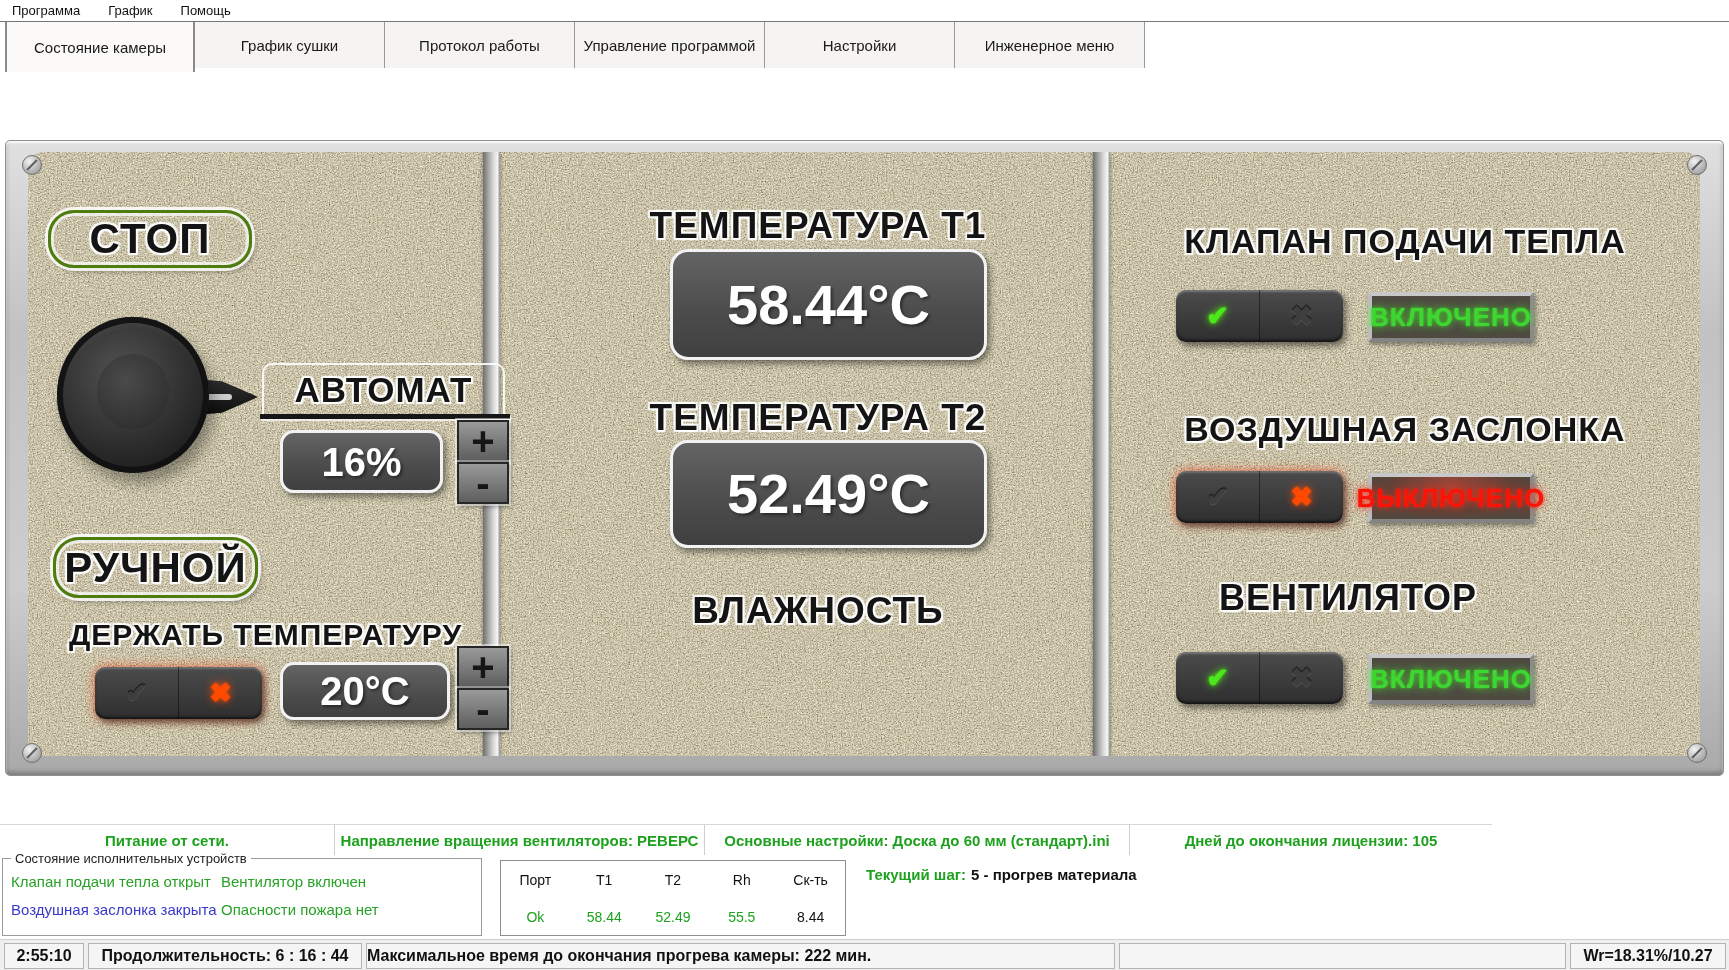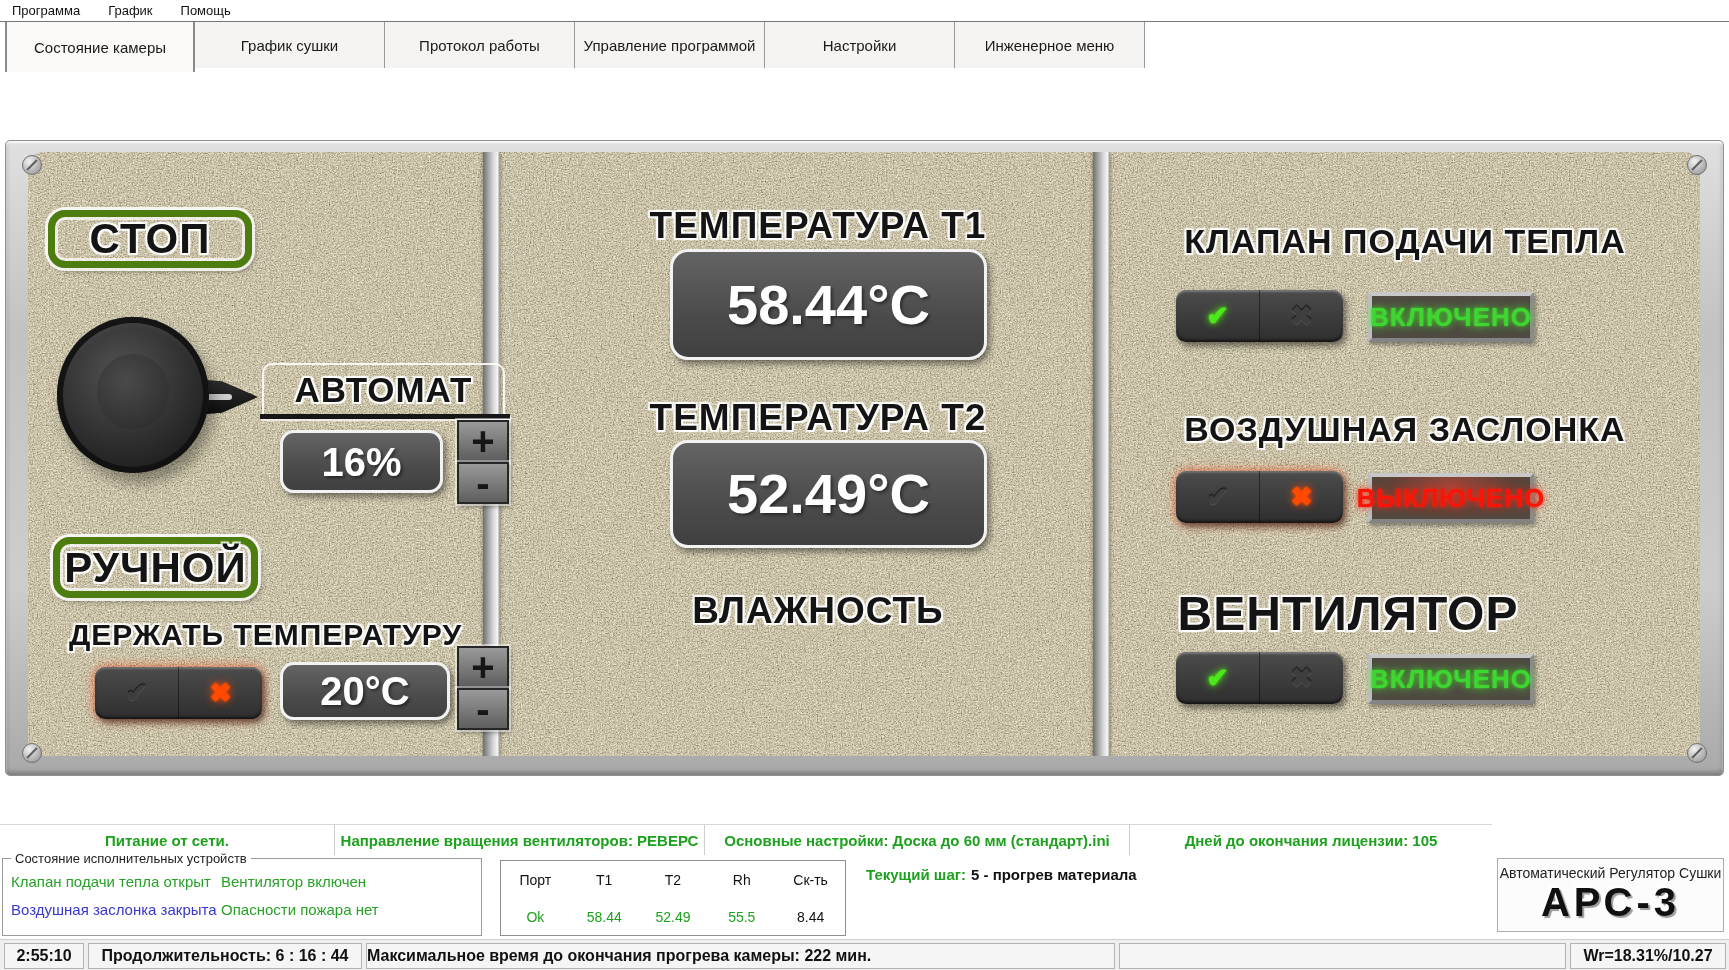--- a/index.html
+++ b/index.html
@@ -35,21 +35,21 @@
     transform:rotate(-45deg);}
   .s-tl{left:16px;top:14px;} .s-tr{right:16px;top:14px;} .s-bl{left:16px;bottom:12px;} .s-br{right:16px;bottom:12px;}
 
   
   .plabel{position:absolute;font-weight:900;color:#141414;line-height:1;letter-spacing:1px;text-align:center;
     text-shadow:2px 2px 1px rgba(255,255,255,.95),-2px -2px 1px rgba(255,255,255,.85),
       2px -2px 1px rgba(255,255,255,.85),-2px 2px 1px rgba(255,255,255,.9);}
   .embt{font-weight:900;color:#141414;letter-spacing:1px;line-height:1;
     text-shadow:2px 2px 1px rgba(255,255,255,.95),-2px -2px 1px rgba(255,255,255,.85),
       2px -2px 1px rgba(255,255,255,.85),-2px 2px 1px rgba(255,255,255,.9);}
-  .hw-btn{position:absolute;border:7px solid #4d7c0f;border-radius:17px;cursor:pointer;
+  .hw-btn{position:absolute;border:3px solid #4d7c0f;border-radius:26px;cursor:pointer;
     box-shadow:0 0 0 3px rgba(255,255,255,.85), inset 0 0 0 3px rgba(255,255,255,.7), 3px 4px 5px rgba(0,0,0,.3);
     display:flex;align-items:center;justify-content:center;}
   .auto-btn{position:absolute;left:234px;top:211px;width:243px;height:51px;cursor:pointer;
     border:2px solid rgba(255,255,255,.88);border-bottom:none;border-radius:10px 10px 0 0;
     display:flex;align-items:center;justify-content:center;}
   .auto-underline{position:absolute;left:232px;top:262px;width:250px;height:5px;background:#161616;
     box-shadow:1px 2px 1px rgba(255,255,255,.7);}
 
   
   .dbox{position:absolute;background:linear-gradient(180deg,#646464,#4b4b4b 60%,#404040);
@@ -243,21 +243,21 @@
             <span class="glyph g-dim">✔</span>
           </div>
         <div class="half">
             <span class="glyph g-red">✖</span>
           </div>
       </div>
       <div class="lind off" style="left:1340px;top:321px;width:166px;height:50px">
         <span>ВЫКЛЮЧЕНО</span>
       </div>
 
-      <div class="plabel" style="left:1082px;top:438px;width:476px;font-size:48px">ВЕНТИЛЯТОР</div>
+      <div class="plabel" style="left:1082px;top:428px;width:476px;font-size:36px">ВЕНТИЛЯТОР</div>
       <div class="toggle" style="left:1148px;top:500px;width:167px;height:52px">
         <div class="half">
             <span class="glyph g-green">✔</span>
           </div>
         <div class="half">
             <span class="glyph g-dim">✖</span>
           </div>
       </div>
       <div class="lind on" style="left:1340px;top:502px;width:166px;height:50px">
         <span>ВКЛЮЧЕНО</span>
@@ -297,24 +297,20 @@
     <span class="sv">55.5</span>
     <span>8.44</span>
   </div>
 
   <div class="unitinfo">
     <div class="ustep">
       <span class="lbl">Текущий шаг:</span><span>5 - прогрев материала</span>
     </div>
   </div>
 
-  <div class="logobox">
-    <div class="logo-sub">Автоматический Регулятор Сушки</div>
-    <div class="logo-main">АРС-3</div>
-  </div>
 
   <div class="sbar">
     <div class="scell" style="left:4px;width:80px">2:55:10</div>
     <div class="scell" style="left:88px;width:274px">Продолжительность: 6 : 16 : 44</div>
     <div class="scell l" style="left:366px;width:749px">Максимальное время до окончания прогрева камеры: 222 мин.</div>
     <div class="scell" style="left:1119px;width:447px"></div>
     <div class="scell" style="left:1570px;width:156px">Wr=18.31%/10.27</div>
   </div>
 
 </div>

